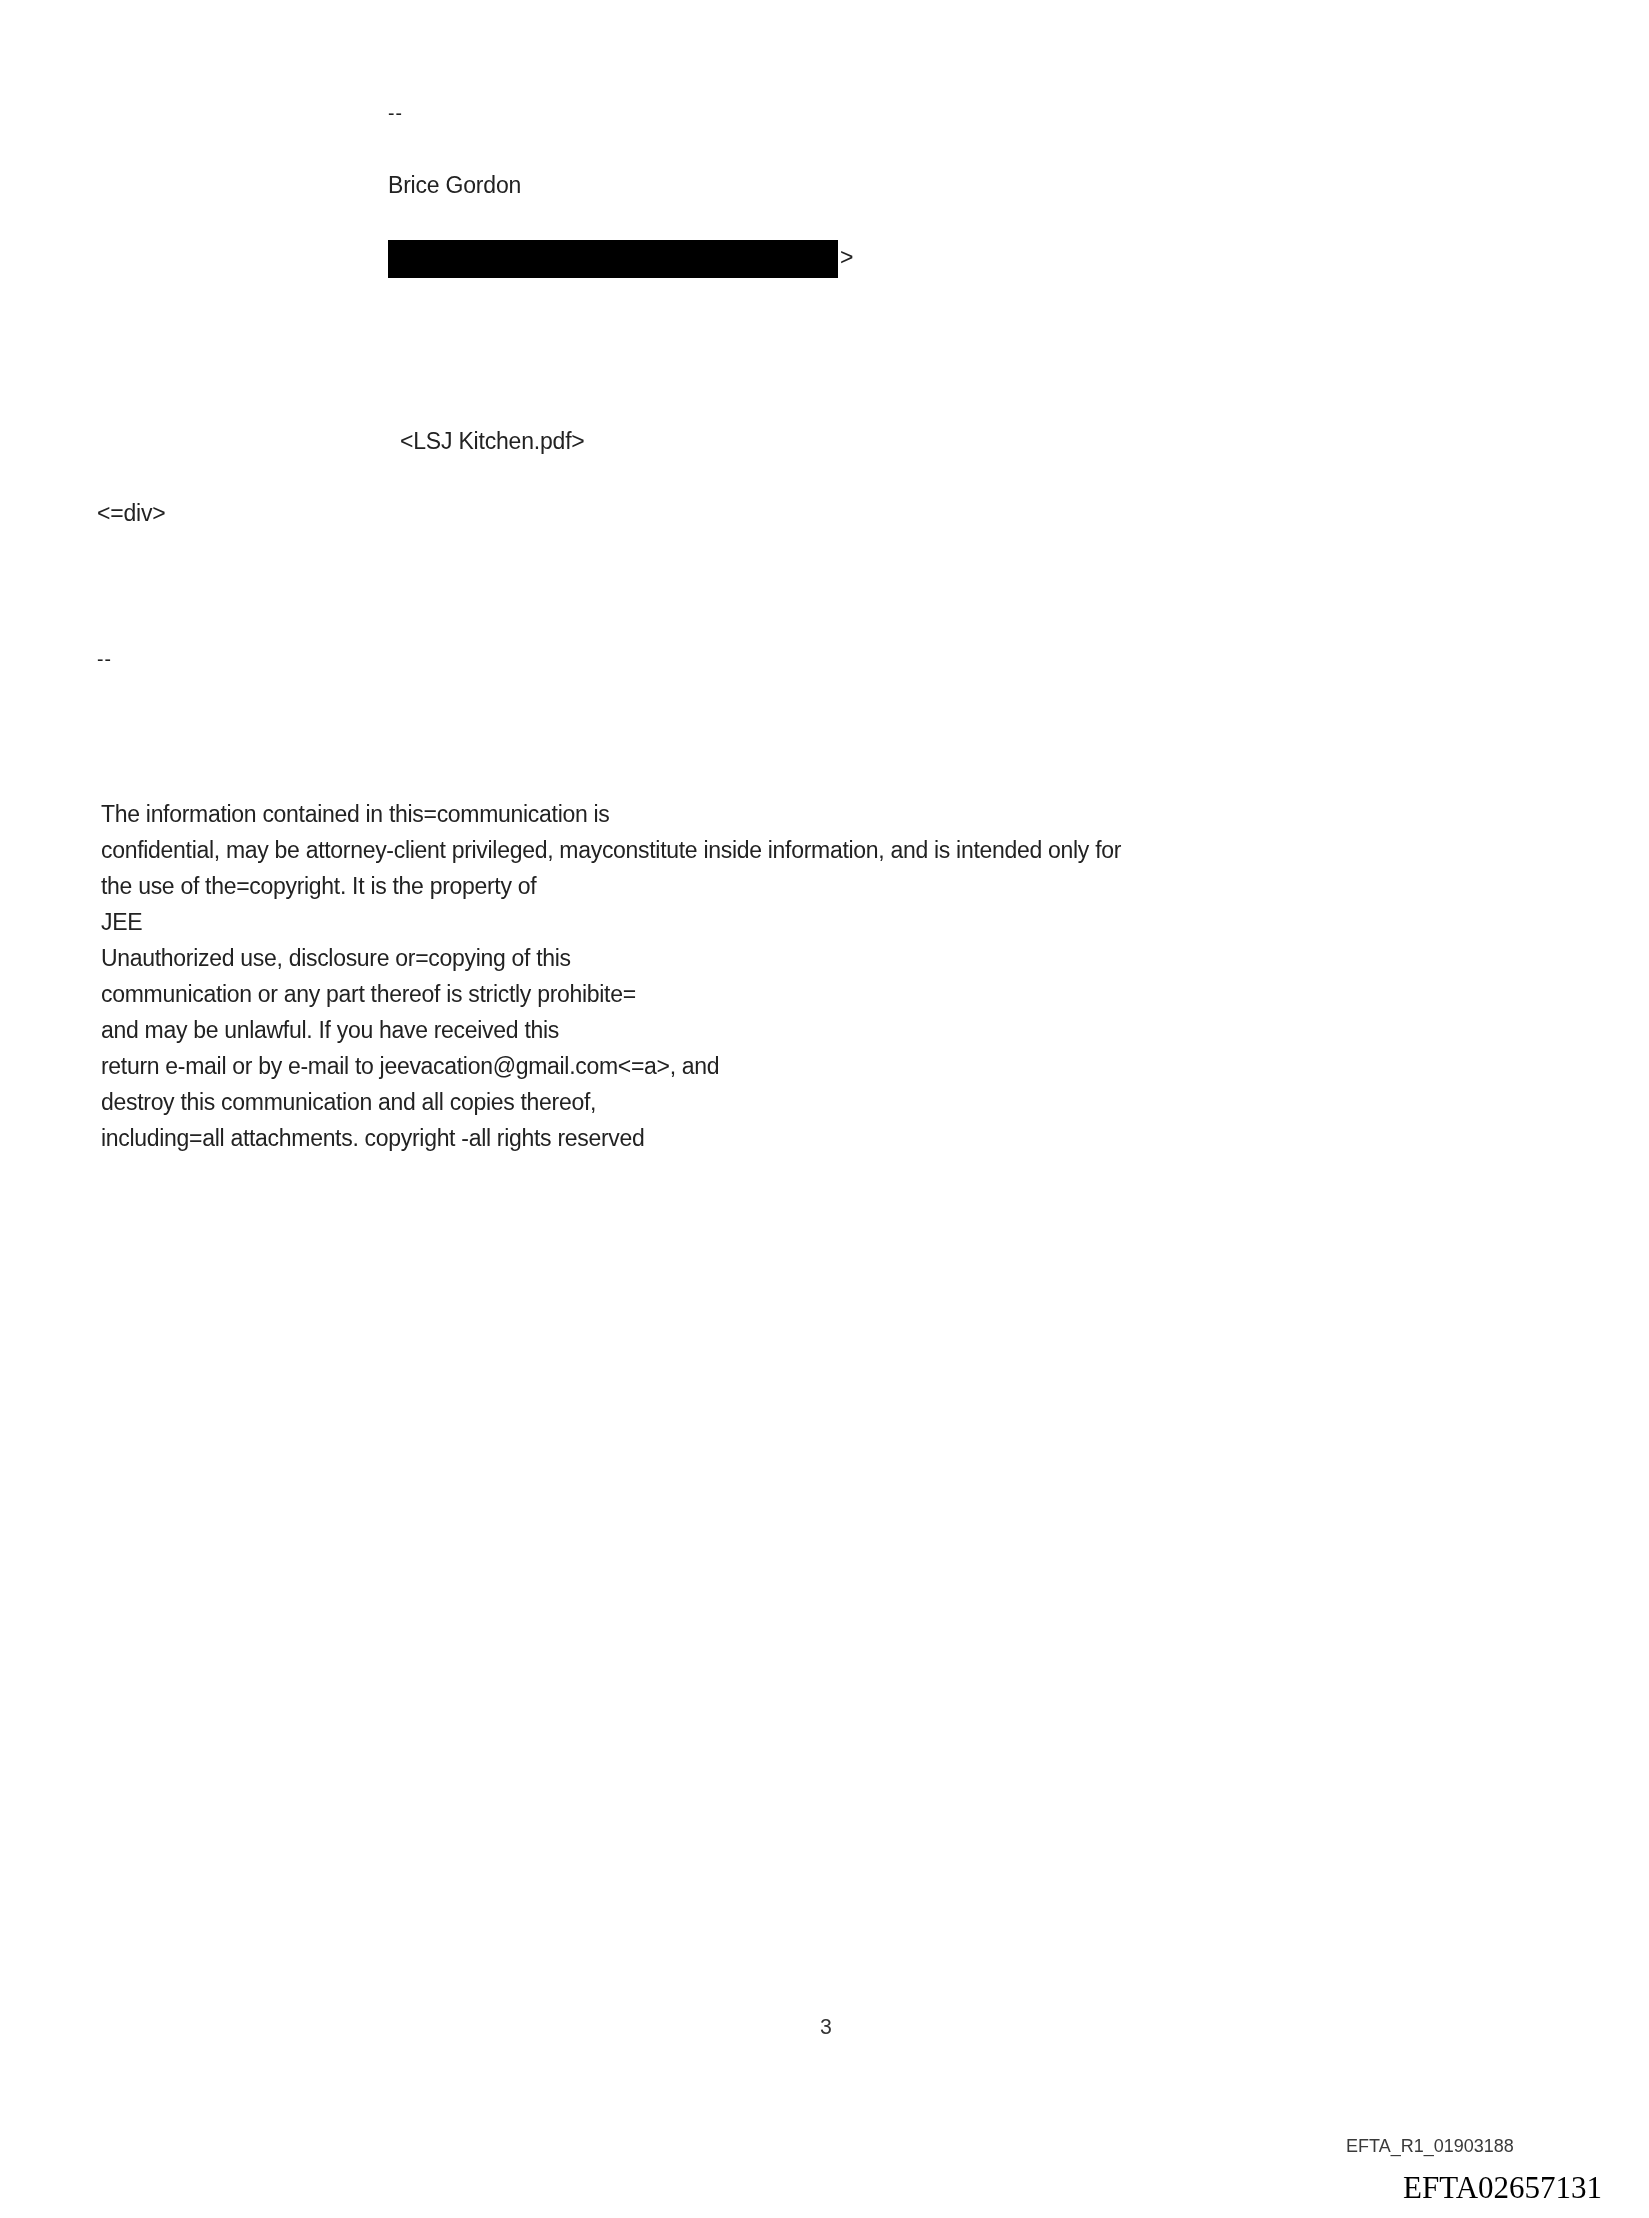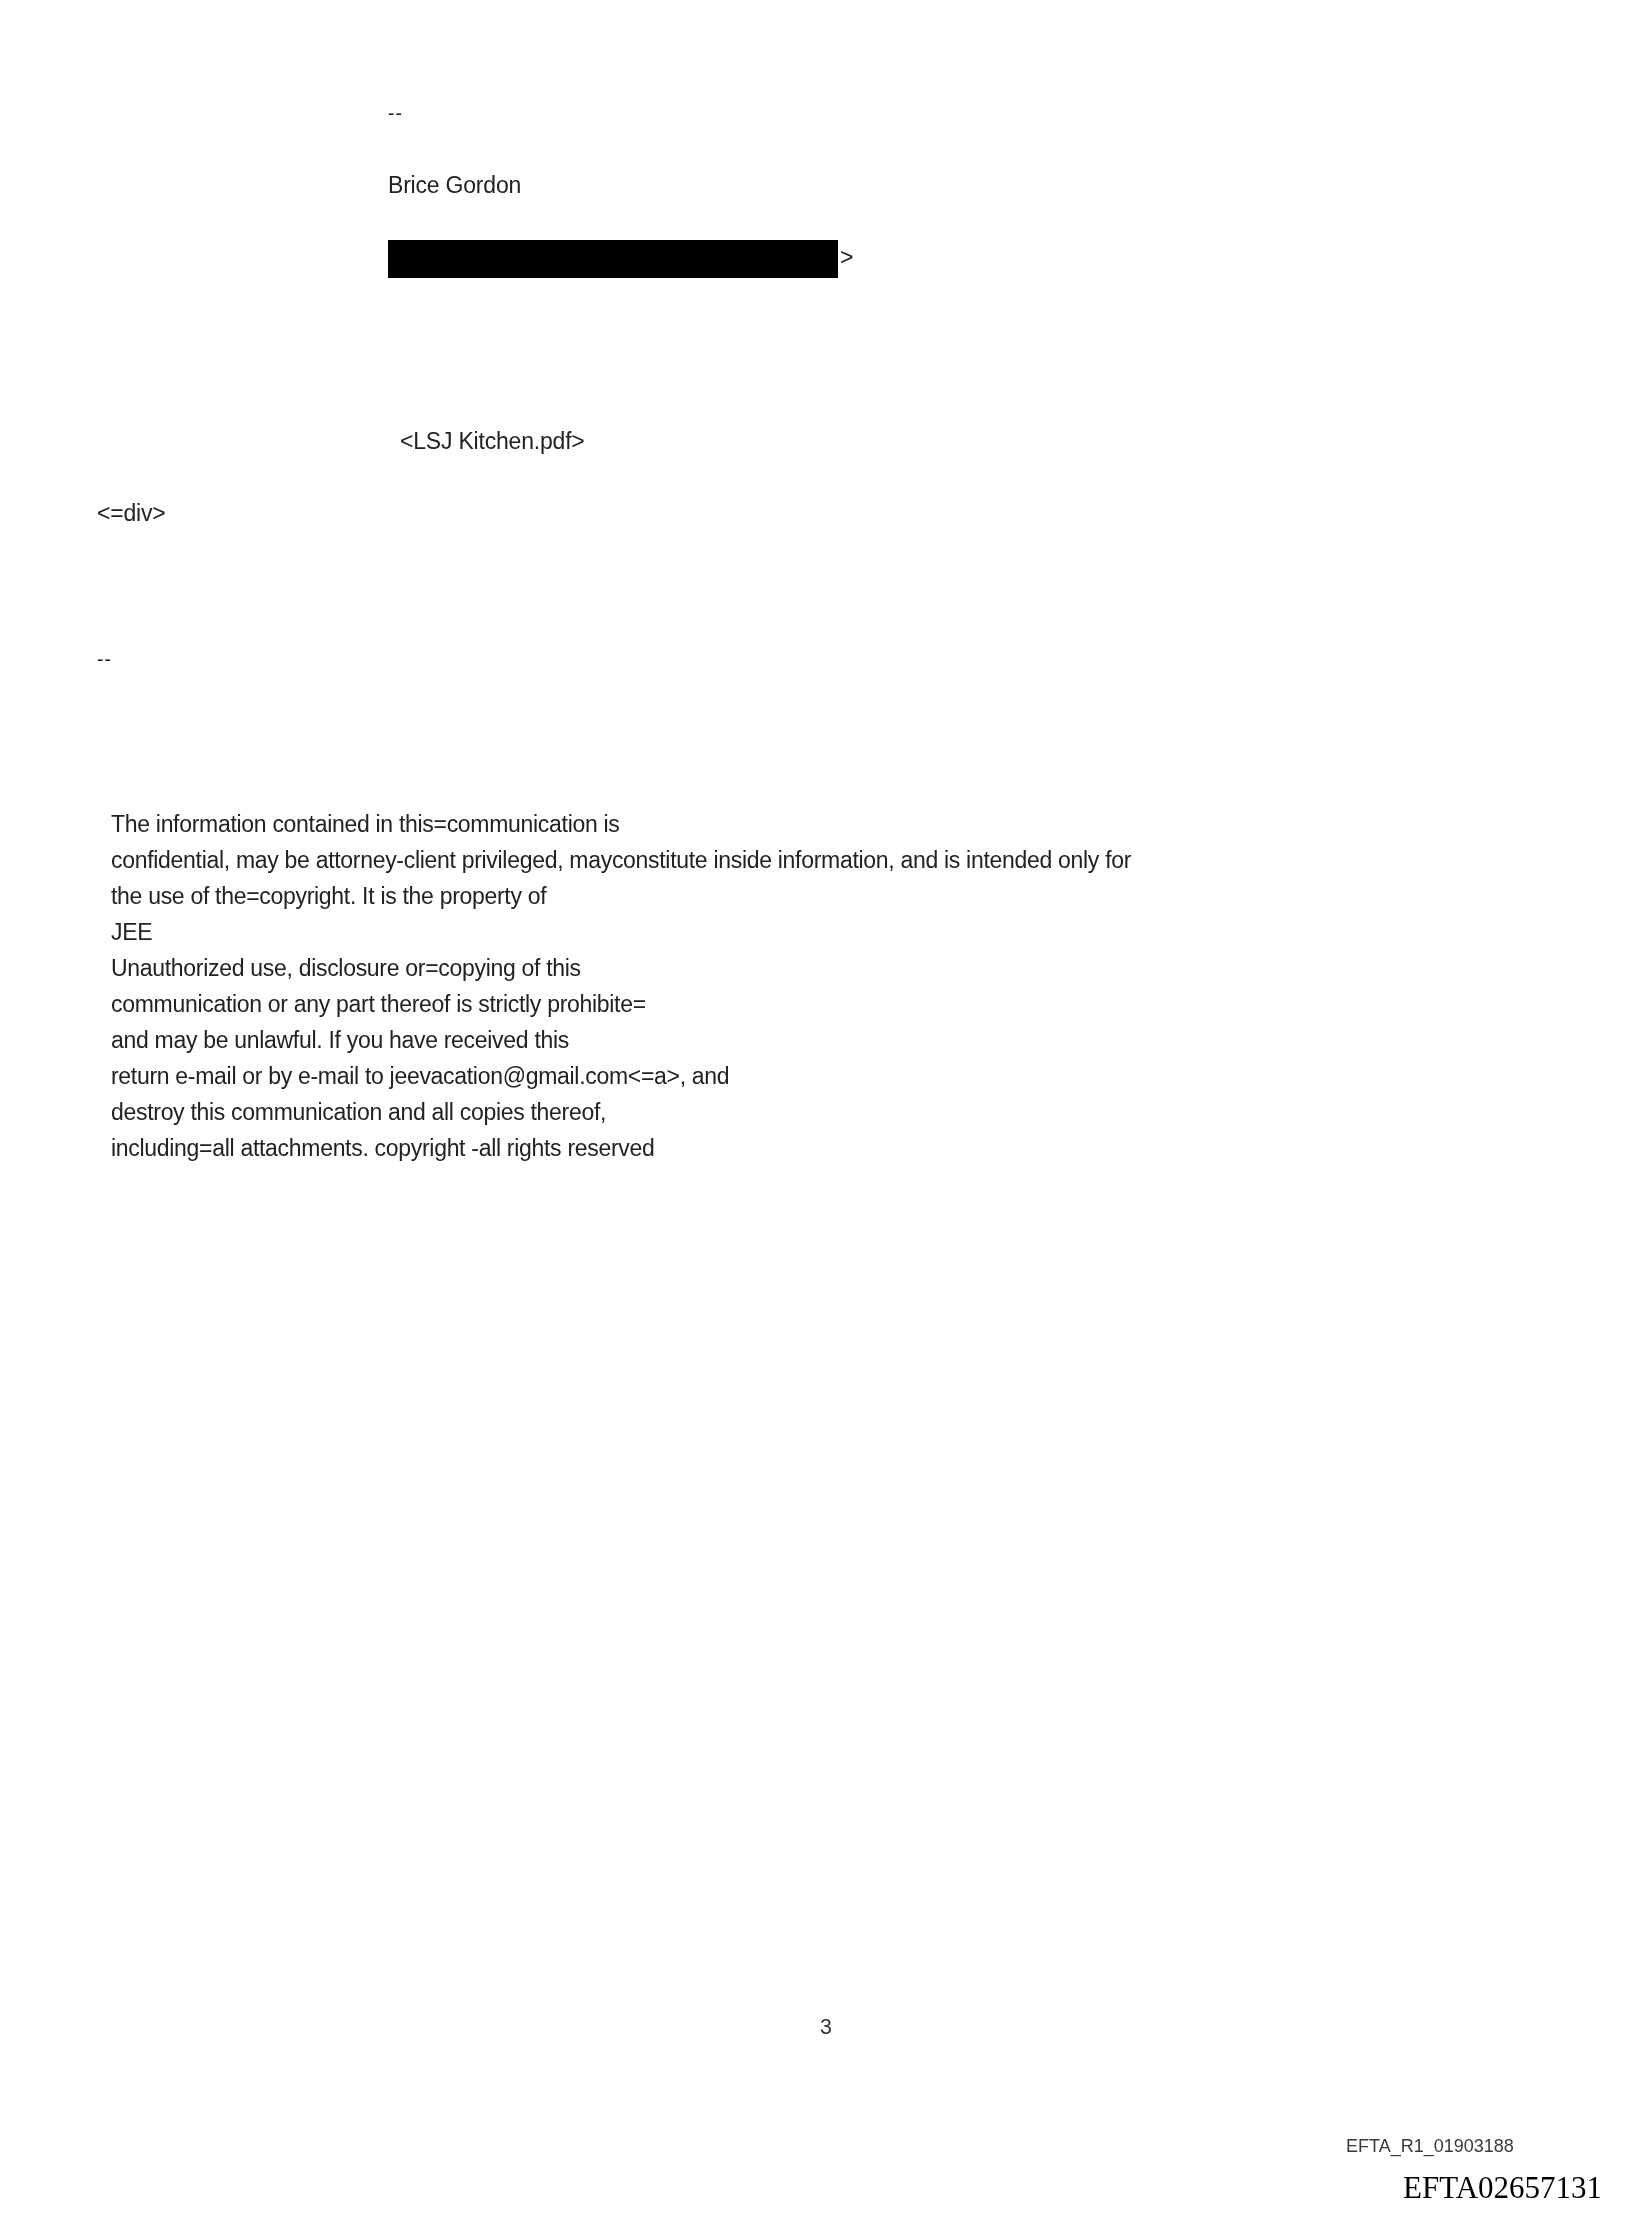--- a/index.html
+++ b/index.html
@@ -42,21 +42,21 @@
     }
     .after-redaction {
       position: absolute;
       left: 840px;
       top: 243px;
     }
     .disclaimer {
       position: absolute;
       left: 97px;
       top: 792px;
-      margin: 14px;
+      margin: 4px;
       padding: 0;
       list-style: none;
     }
     .disclaimer li {
       font-family: "Liberation Sans", "DejaVu Sans", sans-serif;
       font-size: 23px;
       line-height: 36px;
       height: 36px;
       color: #222222;
       white-space: pre;

